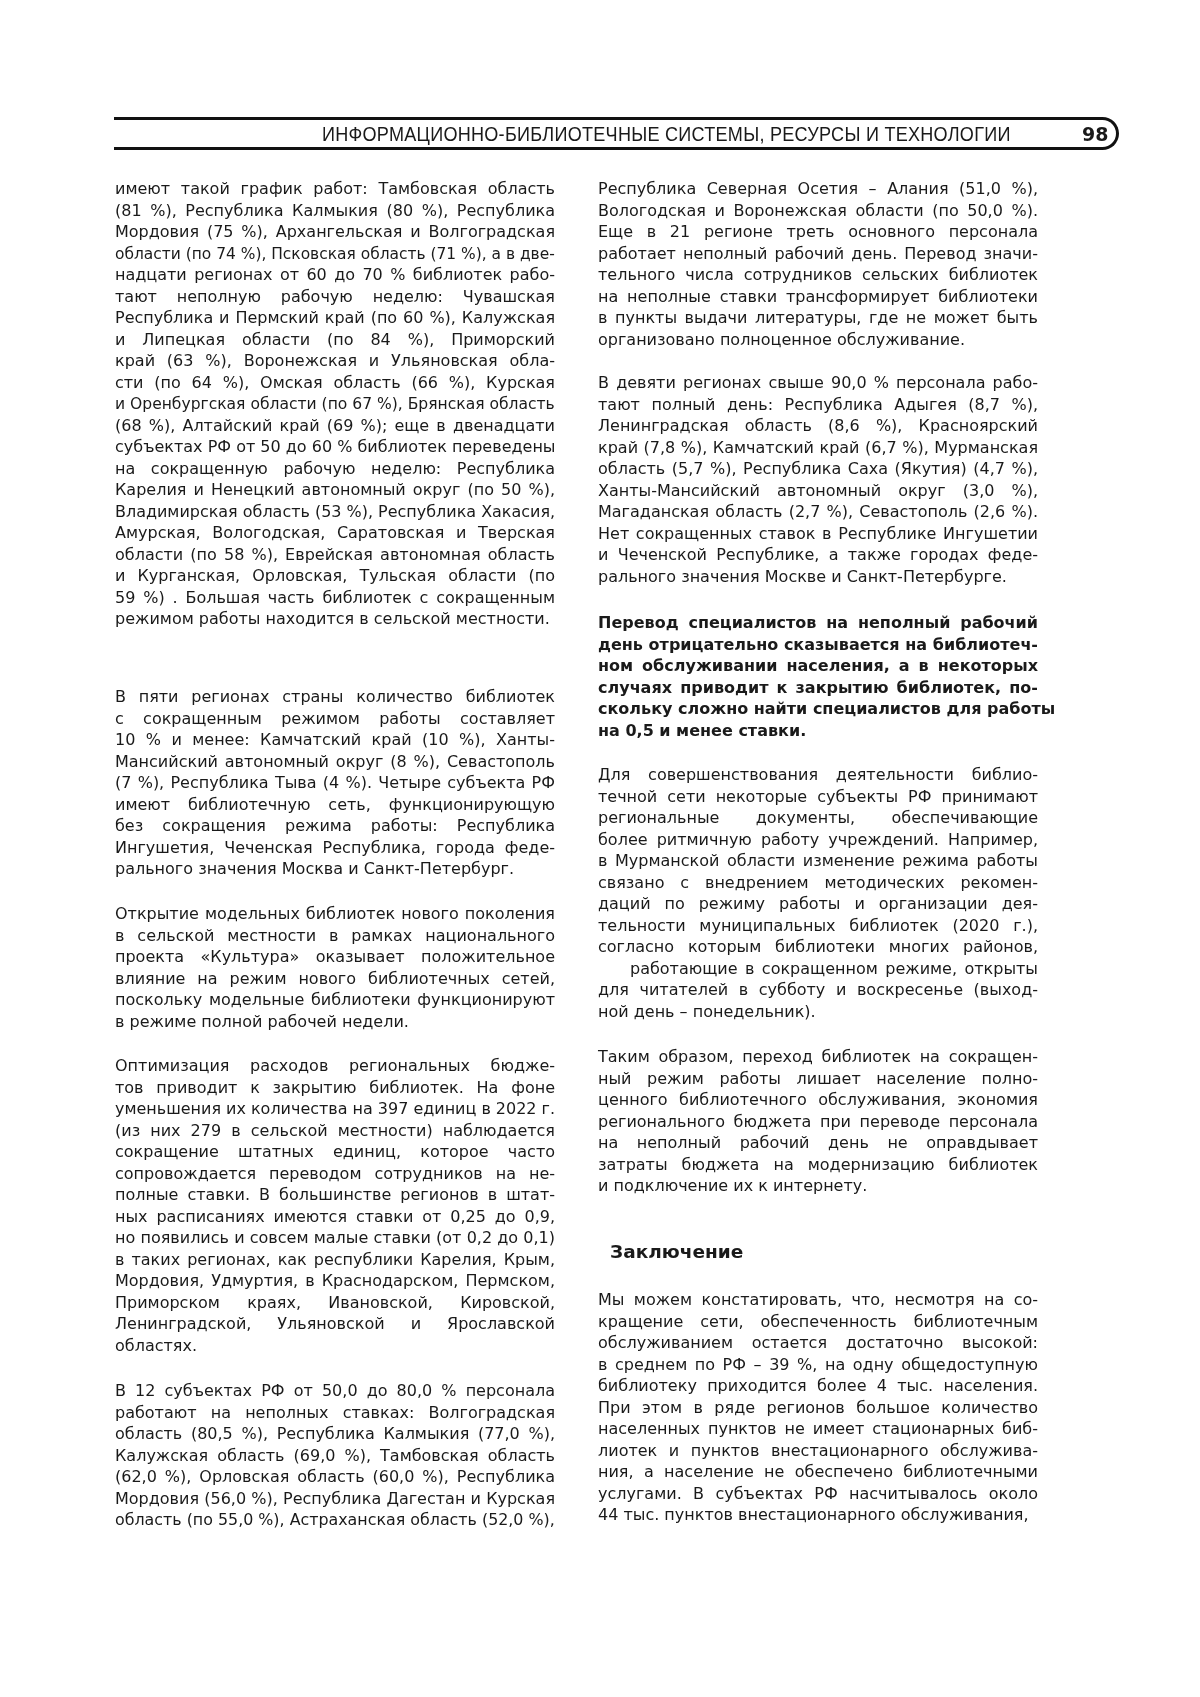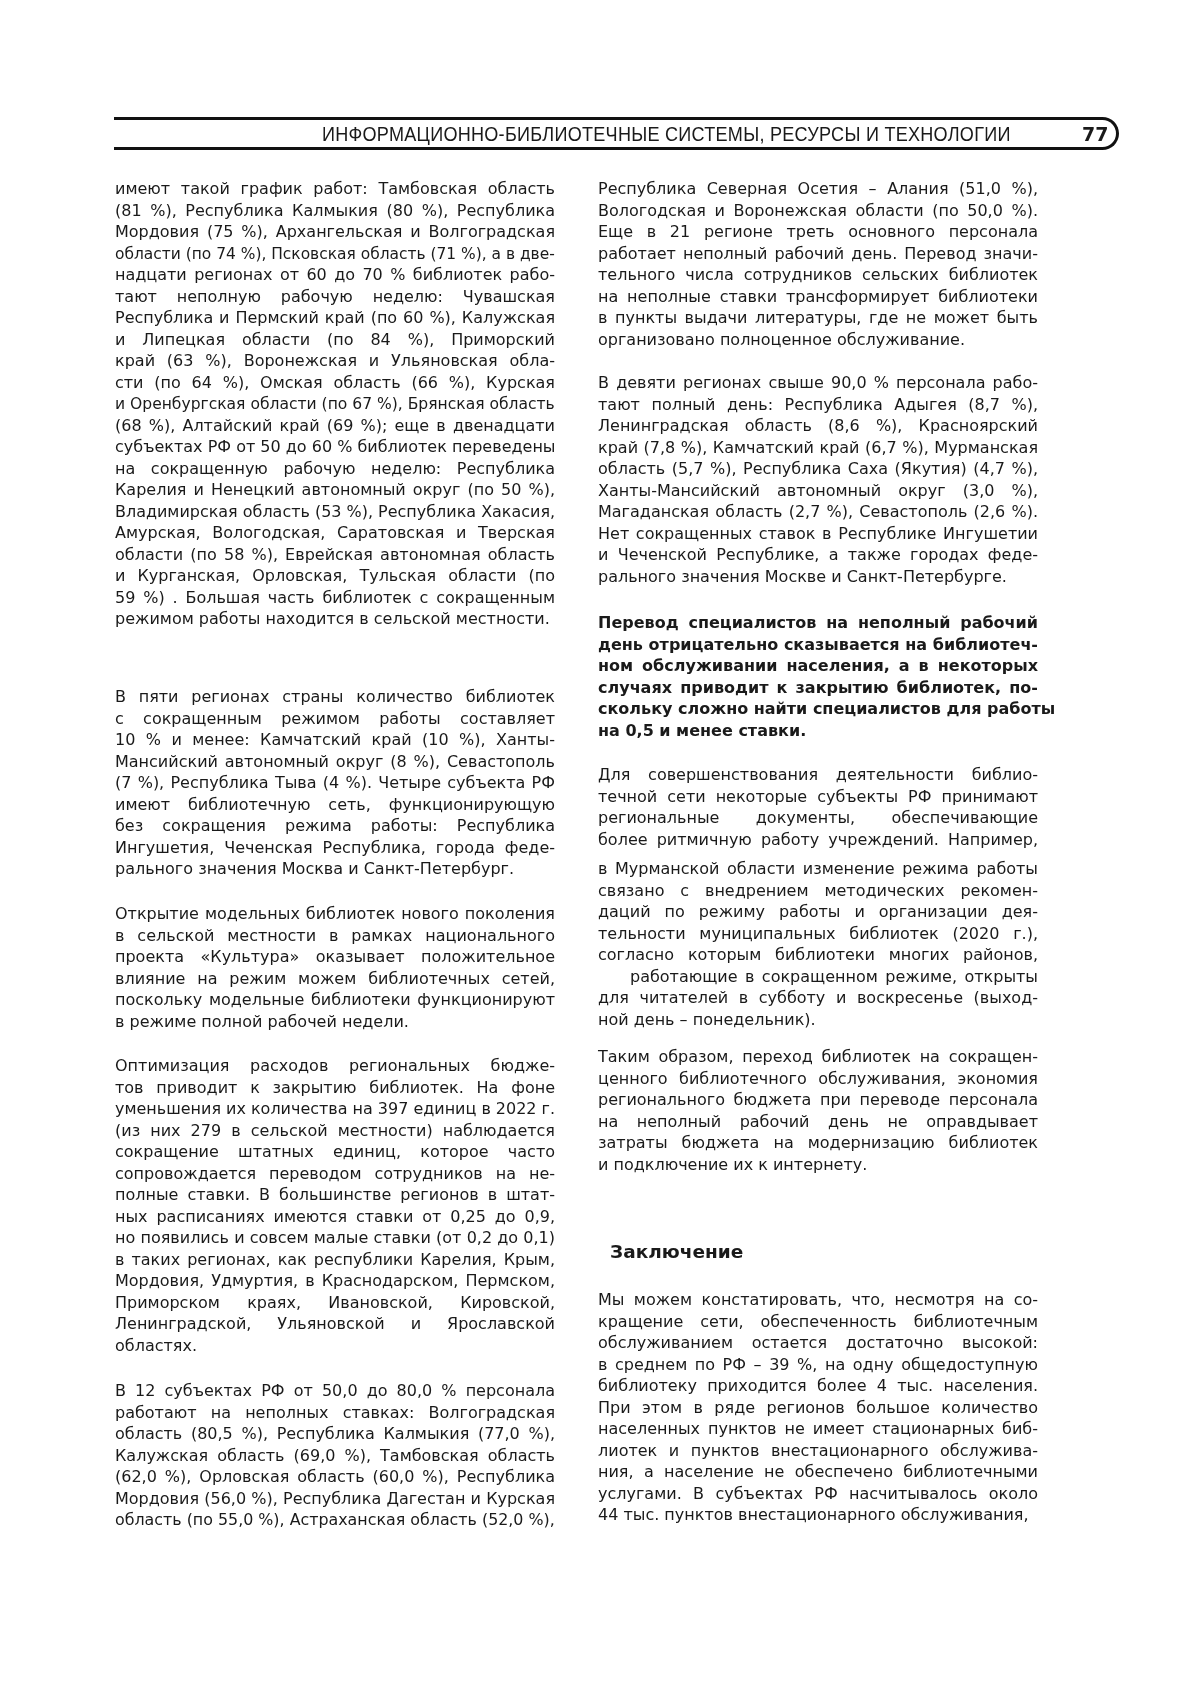--- a/index.html
+++ b/index.html
@@ -21,21 +21,21 @@
           height: 21.5px; text-align: justify; text-align-last: justify; }
   .line.last { text-align-last: left; }
   .heading { position: absolute; left: 12px; font-weight: bold; font-size: 18.5px; line-height: 24px; }
 </style>
 </head>
 <body>
 
 <div>
   <div class="header-band"></div>
   <div class="header-title">ИНФОРМАЦИОННО-БИБЛИОТЕЧНЫЕ СИСТЕМЫ, РЕСУРСЫ И ТЕХНОЛОГИИ</div>
-  <div class="page-number">77</div>
+  <div class="page-number">98</div>
 </div>
 
 <div class="col col-left" id="col-left">
     <div class="para" style="top: 178px;">
       <span class="line" style="display: block;">имеют такой график работ: Тамбовская область</span>
       <span class="line" style="display: block;">(81 %), Республика Калмыкия (80 %), Республика</span>
       <span class="line" style="display: block;">Мордовия (75 %), Архангельская и Волгоградская</span>
       <span class="line" style="display: block; transform-origin: left center; transform: scaleX(0.964912);">области (по 74 %), Псковская область (71 %), а в две-</span>
       <span class="line" style="display: block;">надцати регионах от 60 до 70 % библиотек рабо-</span>
       <span class="line" style="display: block;">тают неполную рабочую неделю: Чувашская</span>
@@ -63,21 +63,21 @@
       <span class="line" style="display: block;">(7 %), Республика Тыва (4 %). Четыре субъекта РФ</span>
       <span class="line" style="display: block;">имеют библиотечную сеть, функционирующую</span>
       <span class="line" style="display: block;">без сокращения режима работы: Республика</span>
       <span class="line" style="display: block;">Ингушетия, Чеченская Республика, города феде-</span>
       <span class="line last" style="display: block;">рального значения Москва и Санкт-Петербург.</span>
     </div>
     <div class="para" style="top: 903px;">
       <span class="line" style="display: block;">Открытие модельных библиотек нового поколения</span>
       <span class="line" style="display: block;">в сельской местности в рамках национального</span>
       <span class="line" style="display: block;">проекта «Культура» оказывает положительное</span>
-      <span class="line" style="display: block;">влияние на режим можем библиотечных сетей,</span>
+      <span class="line" style="display: block;">влияние на режим нового библиотечных сетей,</span>
       <span class="line" style="display: block;">поскольку модельные библиотеки функционируют</span>
       <span class="line last" style="display: block;">в режиме полной рабочей недели.</span>
     </div>
     <div class="para" style="top: 1055px;">
       <span class="line" style="display: block;">Оптимизация расходов региональных бюдже-</span>
       <span class="line" style="display: block;">тов приводит к закрытию библиотек. На фоне</span>
       <span class="line" style="display: block; transform-origin: left center; transform: scaleX(0.997732);">уменьшения их количества на 397 единиц в 2022 г.</span>
       <span class="line" style="display: block;">(из них 279 в сельской местности) наблюдается</span>
       <span class="line" style="display: block;">сокращение штатных единиц, которое часто</span>
       <span class="line" style="display: block;">сопровождается переводом сотрудников на не-</span>
@@ -130,31 +130,32 @@
       <span class="line" style="display: block;">ном обслуживании населения, а в некоторых</span>
       <span class="line" style="display: block;">случаях приводит к закрытию библиотек, по-</span>
       <span class="line" style="display: block;">скольку сложно найти специалистов для работы</span>
       <span class="line last" style="display: block;">на 0,5 и менее ставки.</span>
     </div>
     <div class="para" style="top: 764px;">
       <span class="line" style="display: block;">Для совершенствования деятельности библио-</span>
       <span class="line" style="display: block;">течной сети некоторые субъекты РФ принимают</span>
       <span class="line" style="display: block;">региональные документы, обеспечивающие</span>
       <span class="line" style="display: block;">более ритмичную работу учреждений. Например,</span>
-      <span class="line" style="display: block; margin-top: 8px;">в Мурманской области изменение режима работы</span>
+      <span class="line" style="display: block;">в Мурманской области изменение режима работы</span>
       <span class="line" style="display: block;">связано с внедрением методических рекомен-</span>
       <span class="line" style="display: block;">даций по режиму работы и организации дея-</span>
       <span class="line" style="display: block;">тельности муниципальных библиотек (2020 г.),</span>
       <span class="line" style="display: block;">согласно которым библиотеки многих районов,</span>
       <span class="line" style="display: block; margin-left: 32px;">работающие в сокращенном режиме, открыты</span>
       <span class="line" style="display: block;">для читателей в субботу и воскресенье (выход-</span>
       <span class="line last" style="display: block;">ной день – понедельник).</span>
     </div>
     <div class="para" style="top: 1046px;">
       <span class="line" style="display: block;">Таким образом, переход библиотек на сокращен-</span>
+      <span class="line" style="display: block;">ный режим работы лишает население полно-</span>
       <span class="line" style="display: block;">ценного библиотечного обслуживания, экономия</span>
       <span class="line" style="display: block;">регионального бюджета при переводе персонала</span>
       <span class="line" style="display: block;">на неполный рабочий день не оправдывает</span>
       <span class="line" style="display: block;">затраты бюджета на модернизацию библиотек</span>
       <span class="line last" style="display: block;">и подключение их к интернету.</span>
     </div>
     <div class="para" style="top: 1289px;">
       <span class="line" style="display: block;">Мы можем констатировать, что, несмотря на со-</span>
       <span class="line" style="display: block;">кращение сети, обеспеченность библиотечным</span>
       <span class="line" style="display: block;">обслуживанием остается достаточно высокой:</span>

